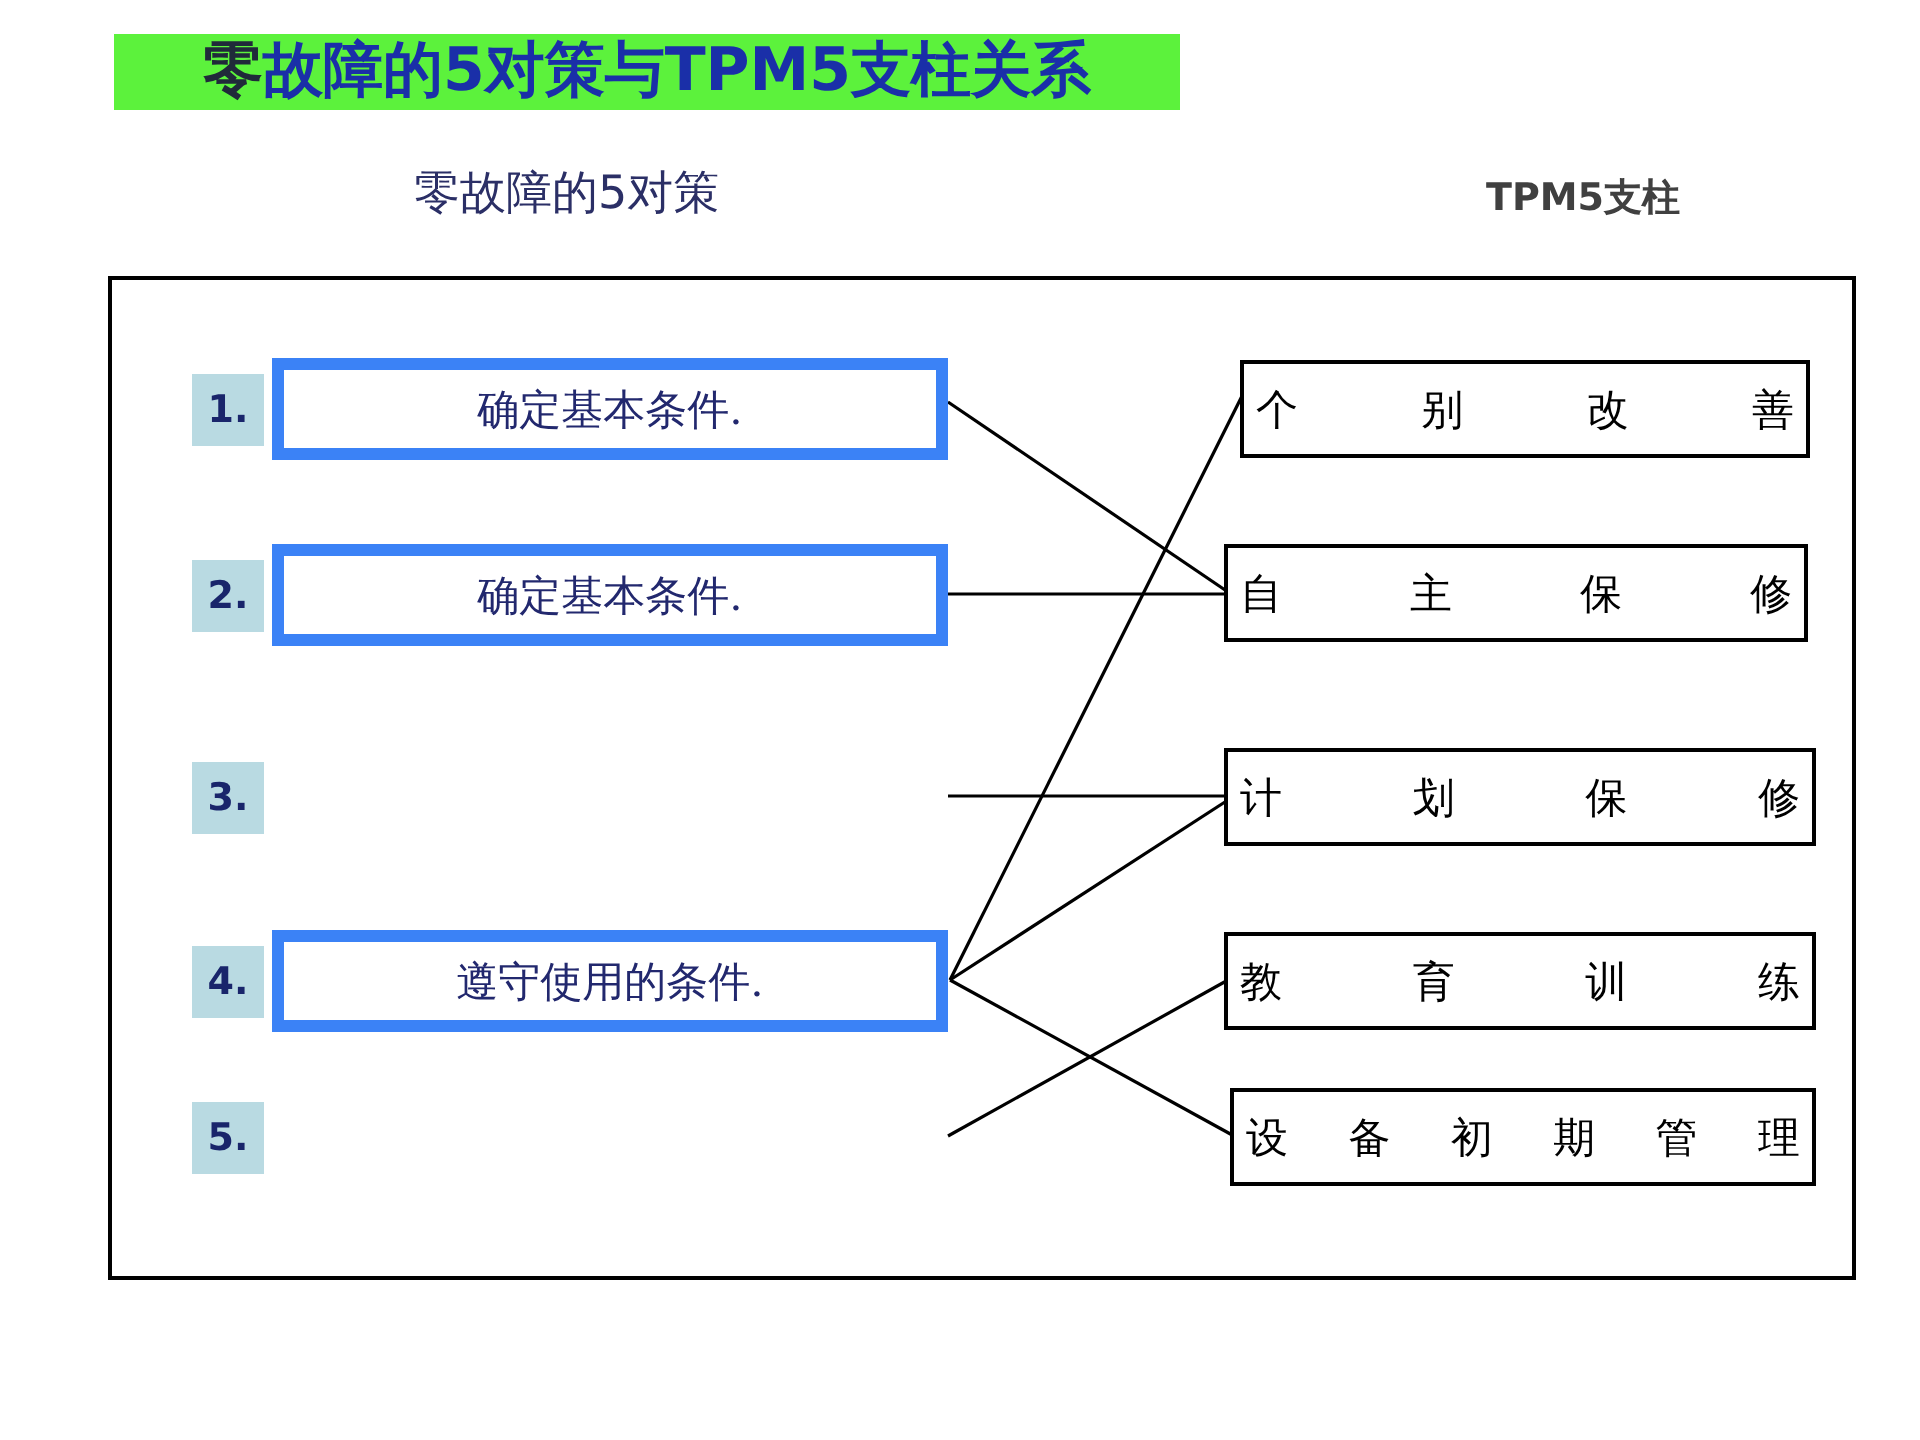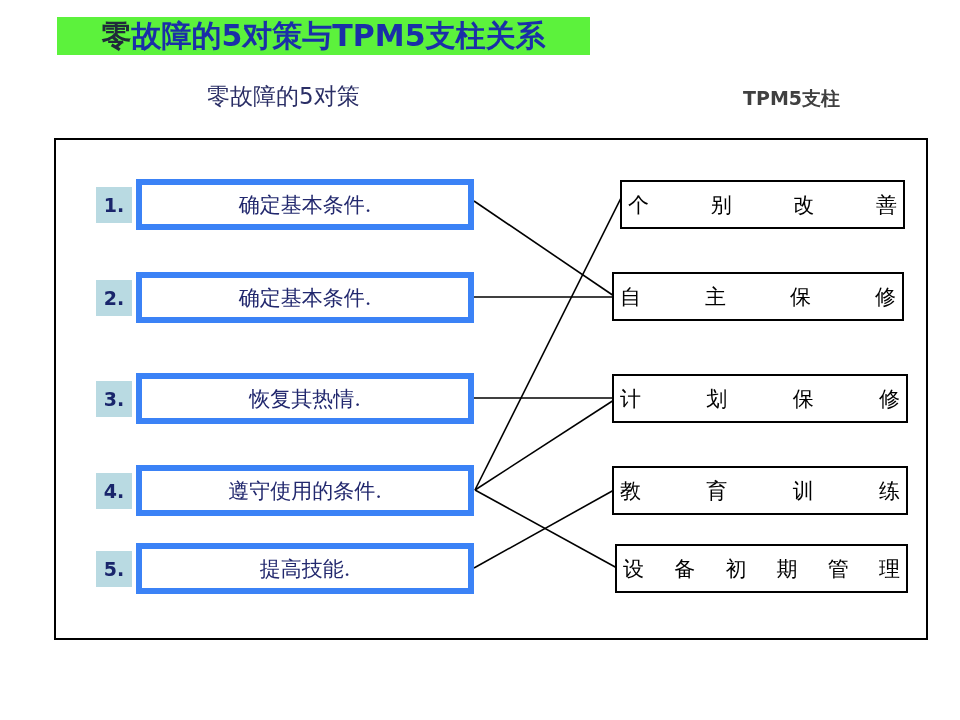--- a/index.html
+++ b/index.html
@@ -115,37 +115,31 @@
 
   <div class="lrow" style="top:272px;width:378px;">
     <div class="badge">2.</div>
     <div class="lbox">
       <span>确定基本条件.</span>
     </div>
   </div>
 
   <div class="lrow" style="top:373px;width:378px;">
     <div class="badge">3.</div>
-    <div class="lbox">
-      <span>恢复其热情.</span>
-    </div>
   </div>
 
   <div class="lrow" style="top:465px;width:378px;">
     <div class="badge">4.</div>
     <div class="lbox">
       <span>遵守使用的条件.</span>
     </div>
   </div>
 
   <div class="lrow" style="top:543px;width:378px;">
     <div class="badge">5.</div>
-    <div class="lbox">
-      <span>提高技能.</span>
-    </div>
   </div>
 
   <div class="rbox" style="left:620px;top:180px;width:285px;">
     <span>
         <i>个</i>
         <i>别</i>
         <i>改</i>
         <i>善</i>
       </span>
   </div>

